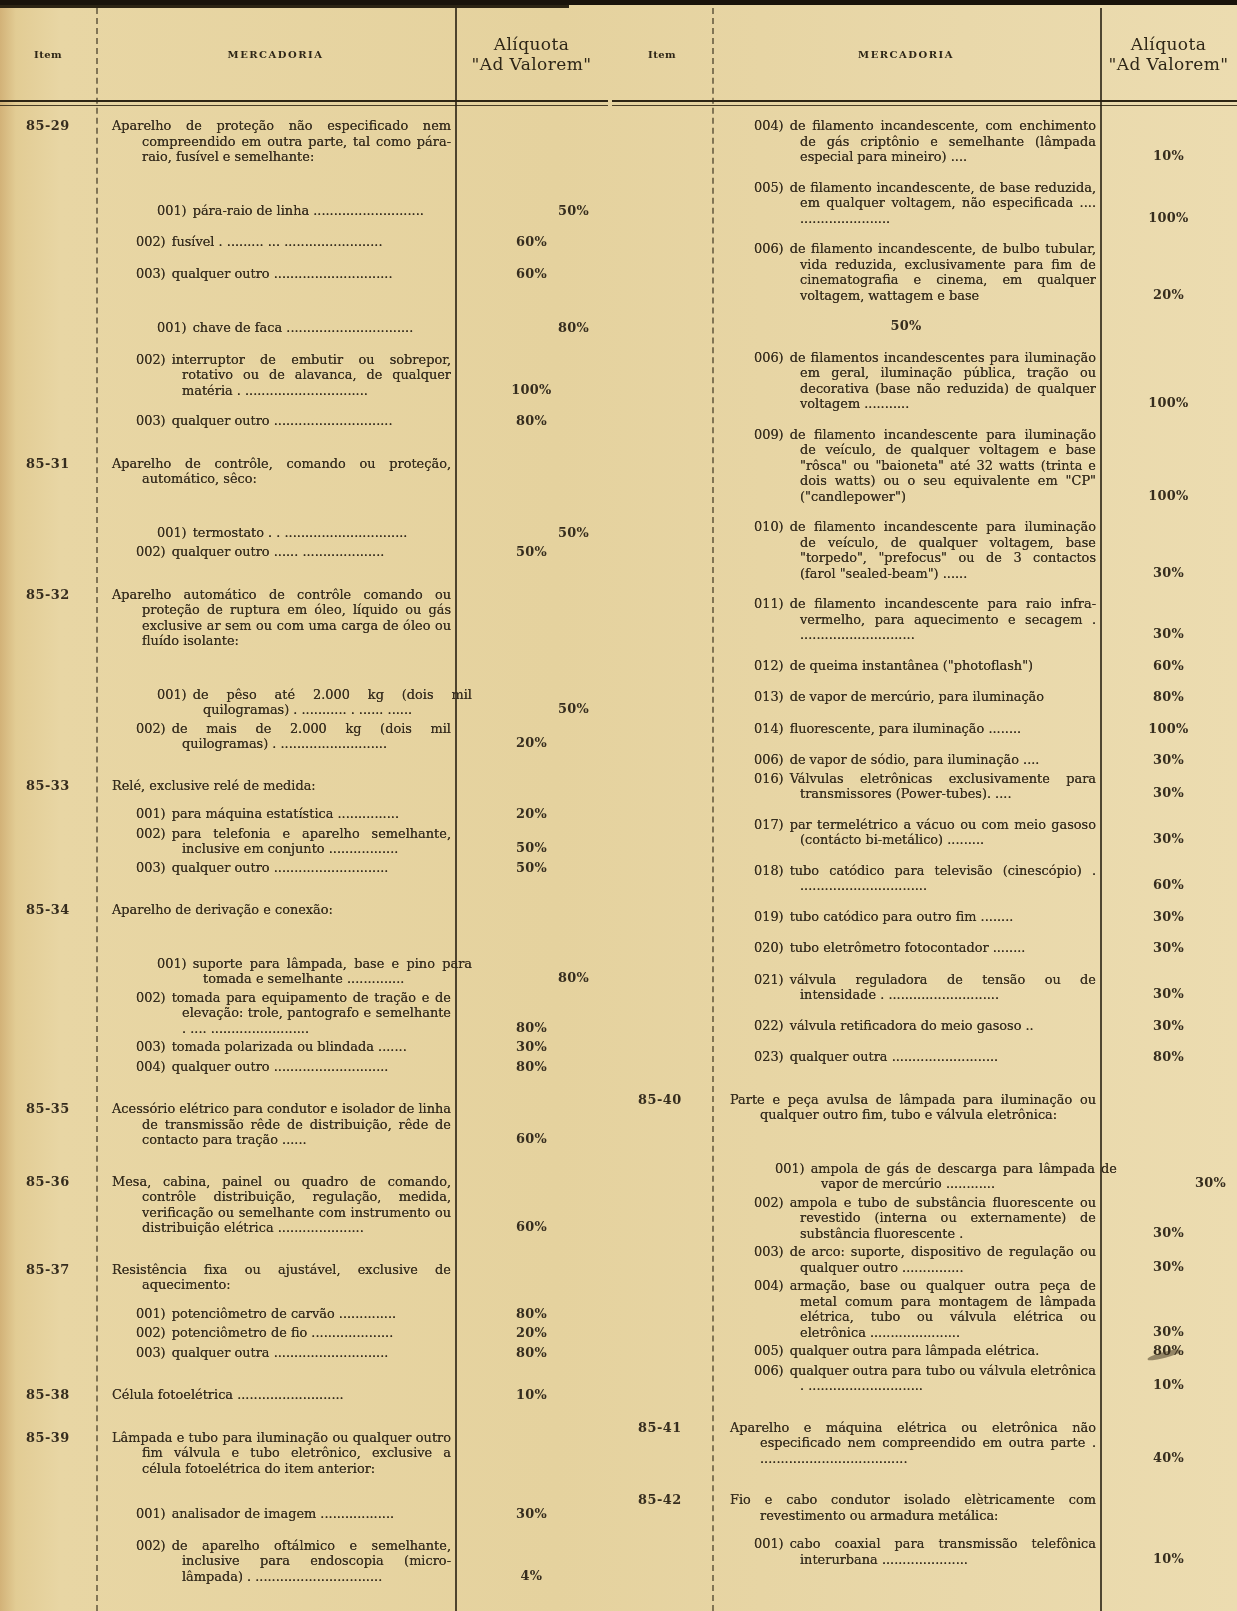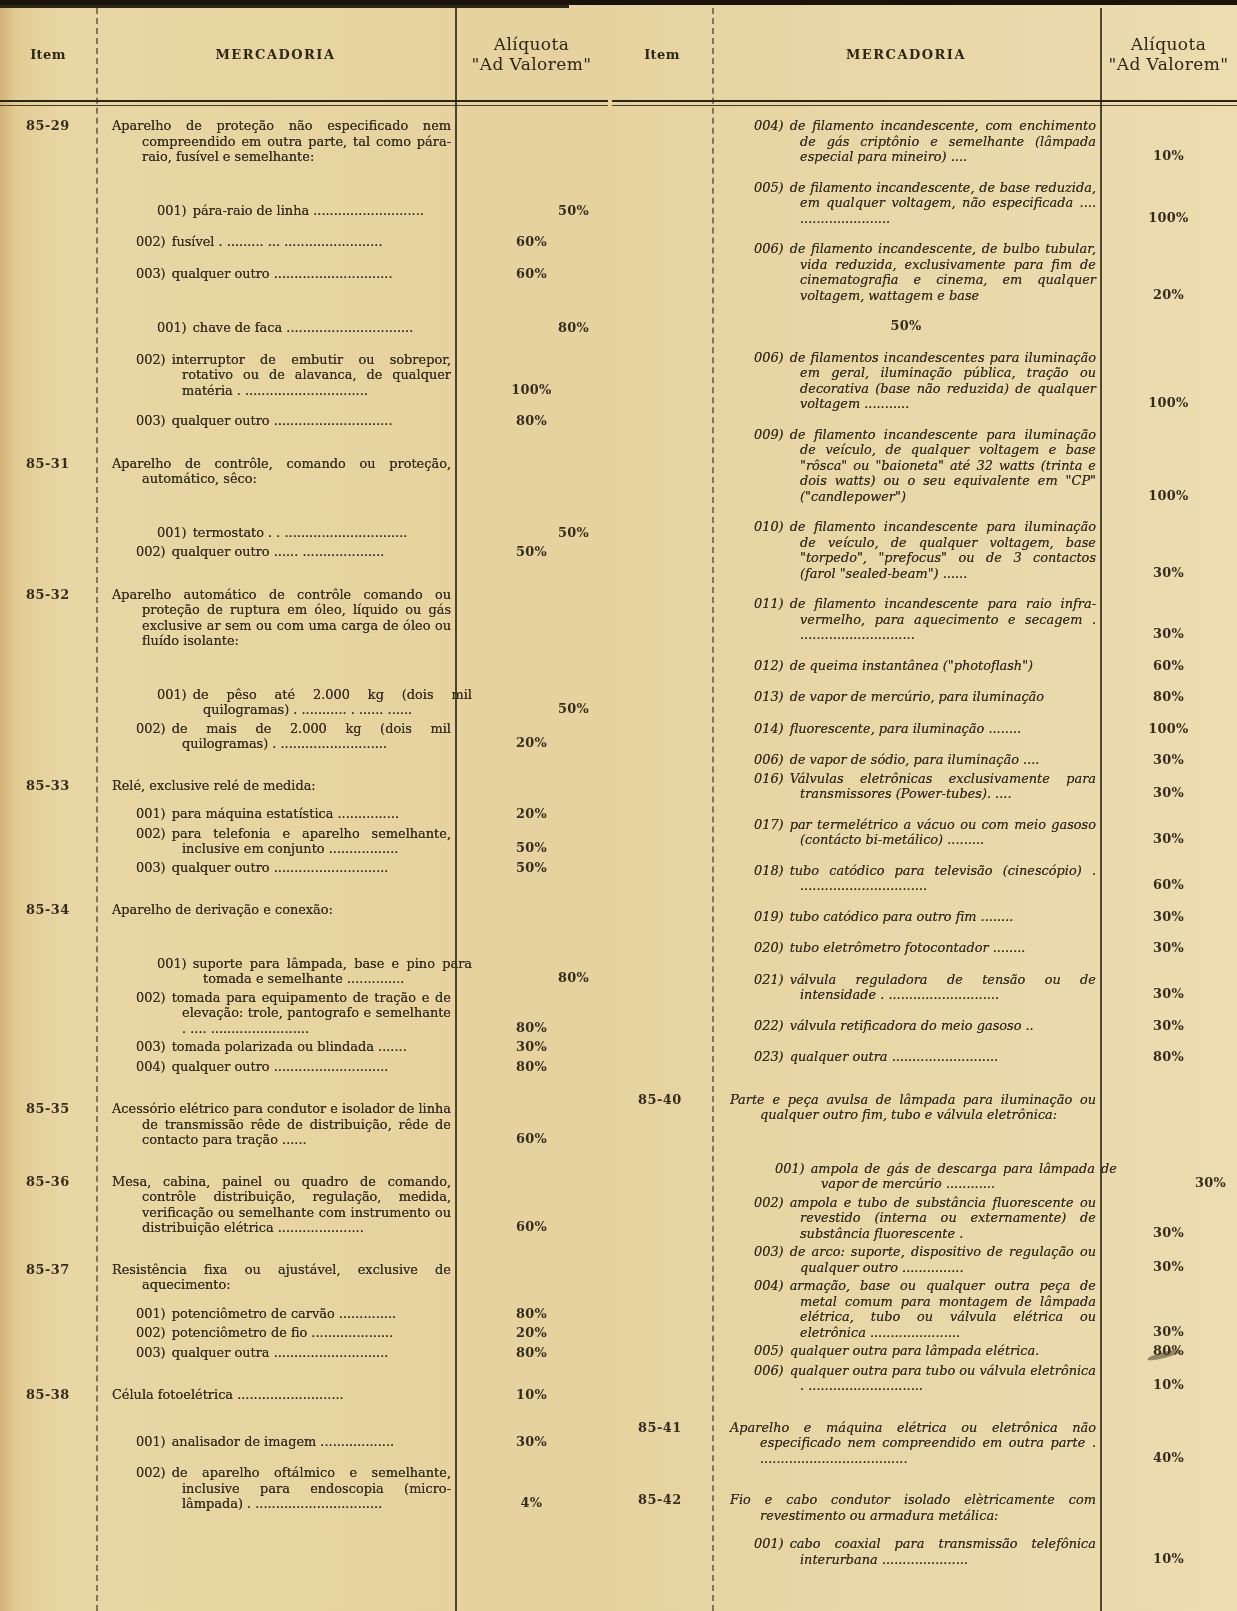--- a/index.html
+++ b/index.html
@@ -19,42 +19,42 @@
   .half.left{left:0;width:608px;}
   .half.right{left:612px;width:625px;}
   
   .tbl-head{
     position:relative;display:grid;height:92px;align-items:center;
     border-bottom:2px solid #2e2615;
   }
   .tbl-head::after{content:"";position:absolute;left:0;right:0;bottom:-6px;height:1px;background:#4a3f28;}
   .half.left .tbl-head{grid-template-columns:96px 359px 153px;}
   .half.right .tbl-head{grid-template-columns:100px 388px 137px;}
-  .hcell{text-align:center;font-size:13px;letter-spacing:.4px;color:#2e2617;}
+  .hcell{text-align:center;font-size:10px;letter-spacing:.4px;color:#2e2617;}
   .hcell.item{font-weight:bold;}
   .hcell.merc{font-weight:bold;letter-spacing:1.5px;}
   .hcell.aliq{font-size:17px;line-height:20px;}
   
   .vline{position:absolute;top:0;bottom:0;width:0;}
   .vline.dash{border-left:2px dashed rgba(46,38,21,.55);}
   .vline.solid{border-left:2px solid rgba(40,32,18,.8);}
   .half.left .vline.c1{left:96px;}
   .half.left .vline.c2{left:455px;}
   .half.right .vline.c1{left:100px;}
   .half.right .vline.c2{left:488px;}
   
   .content{position:relative;padding-top:16px;font-size:12.9px;line-height:15.5px;}
   .content, .content *{color:#362d1e;}
   .entry{margin-bottom:26px;}
   .row{display:grid;}
   .half.left .row{grid-template-columns:96px 359px 153px;}
   .half.right .row{grid-template-columns:100px 388px 137px;}
   .cell-item{padding-left:26px;font-weight:bold;letter-spacing:.5px;white-space:nowrap;}
   .cell-body{padding-left:16px;padding-right:4px;}
-  .half.right .cell-body{padding-left:18px;font-style:italic;}
+  .half.right .cell-body{padding-left:18px;}
   .cell-rate{align-self:end;text-align:center;font-weight:bold;padding-bottom:1px;letter-spacing:.3px;}
   .heading{margin:0;text-align:justify;padding-left:30px;text-indent:-30px;
            text-shadow:0 0 .5px rgba(54,45,30,.85);}
   .si{margin:0 0 0 24px;text-align:justify;padding-left:46px;text-indent:-46px;
       text-shadow:0 0 .5px rgba(54,45,30,.85);}
   .si .code{padding-right:6px;}
   
   .entry .row.sub{margin-top:15px;}
   .entry.tightlist .row.sub{margin-top:3px;}
   .entry .row.sub.first{margin-top:30px;}
@@ -301,20 +301,27 @@
         <div class="entry">
           <div class="row head">
             <div class="cell-item">85-38</div>
             <div class="cell-body">
               <p class="heading">Célula fotoelétrica ..........................</p>
             </div>
             <div class="cell-rate">10%</div>
           </div>
         </div>
         <div class="entry">
+          <div class="row head">
+            <div class="cell-item">85-39</div>
+            <div class="cell-body">
+              <p class="heading">Lâmpada e tubo para iluminação ou qualquer outro fim válvula e tubo eletrônico, exclusive a célula fotoelétrica do item anterior:</p>
+            </div>
+            <div class="cell-rate"></div>
+          </div>
           <div class="row sub first">
             <div class="cell-item"></div>
             <div class="cell-body">
               <p class="si"><span class="code">001)</span>analisador de imagem ..................</p>
             </div>
             <div class="cell-rate">30%</div>
           </div>
           <div class="row sub">
             <div class="cell-item"></div>
             <div class="cell-body">

